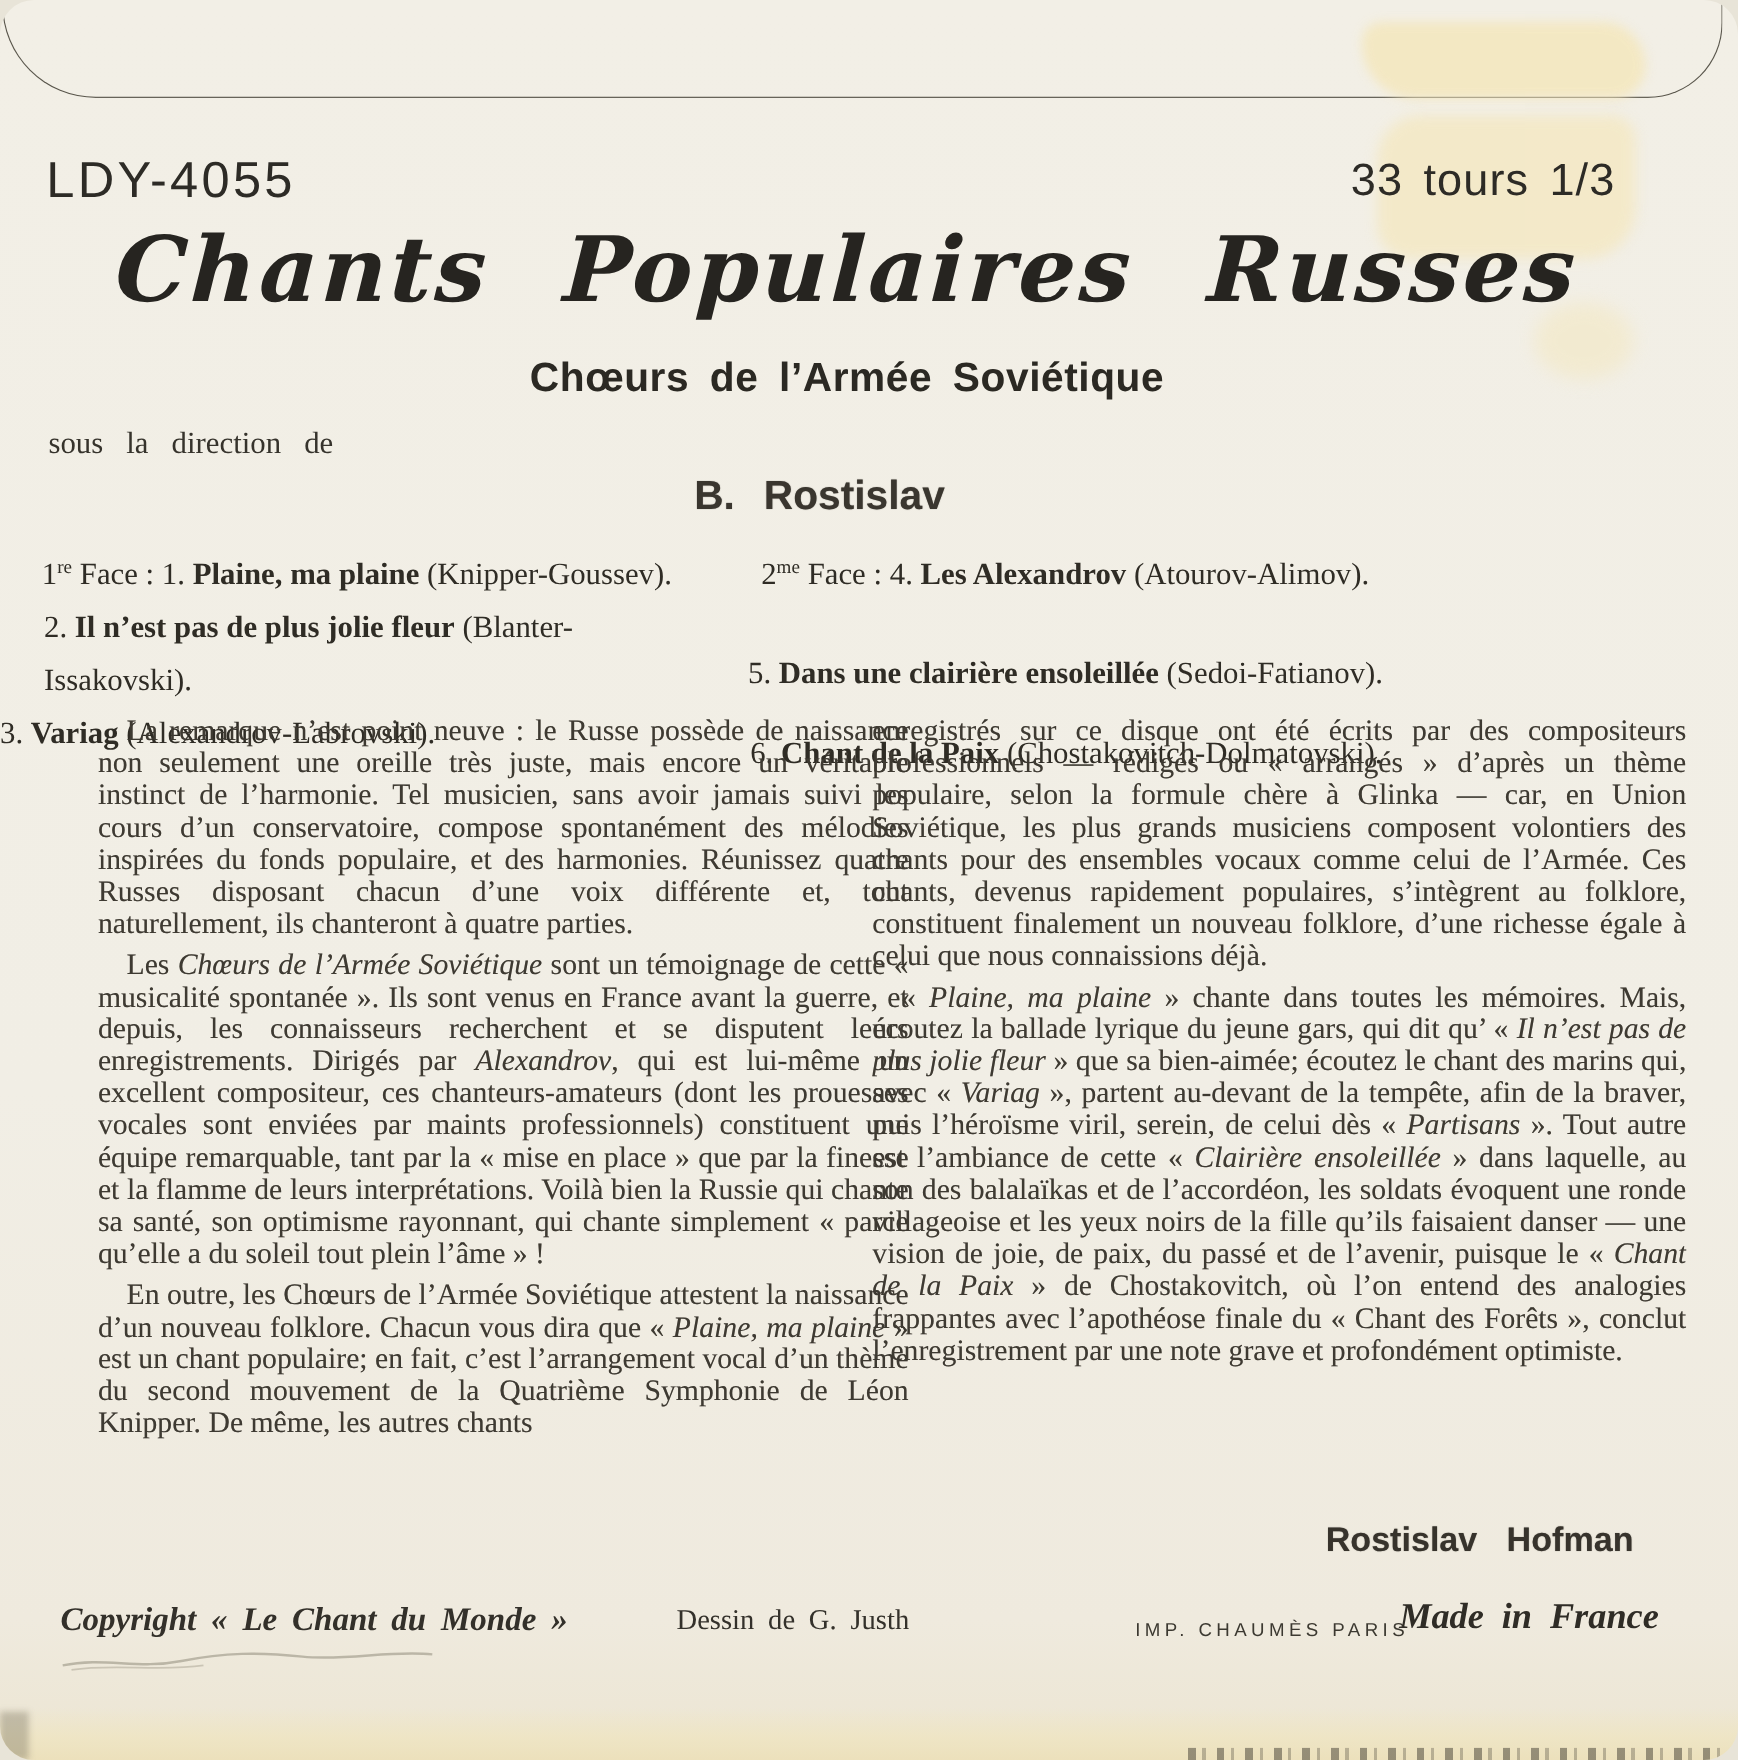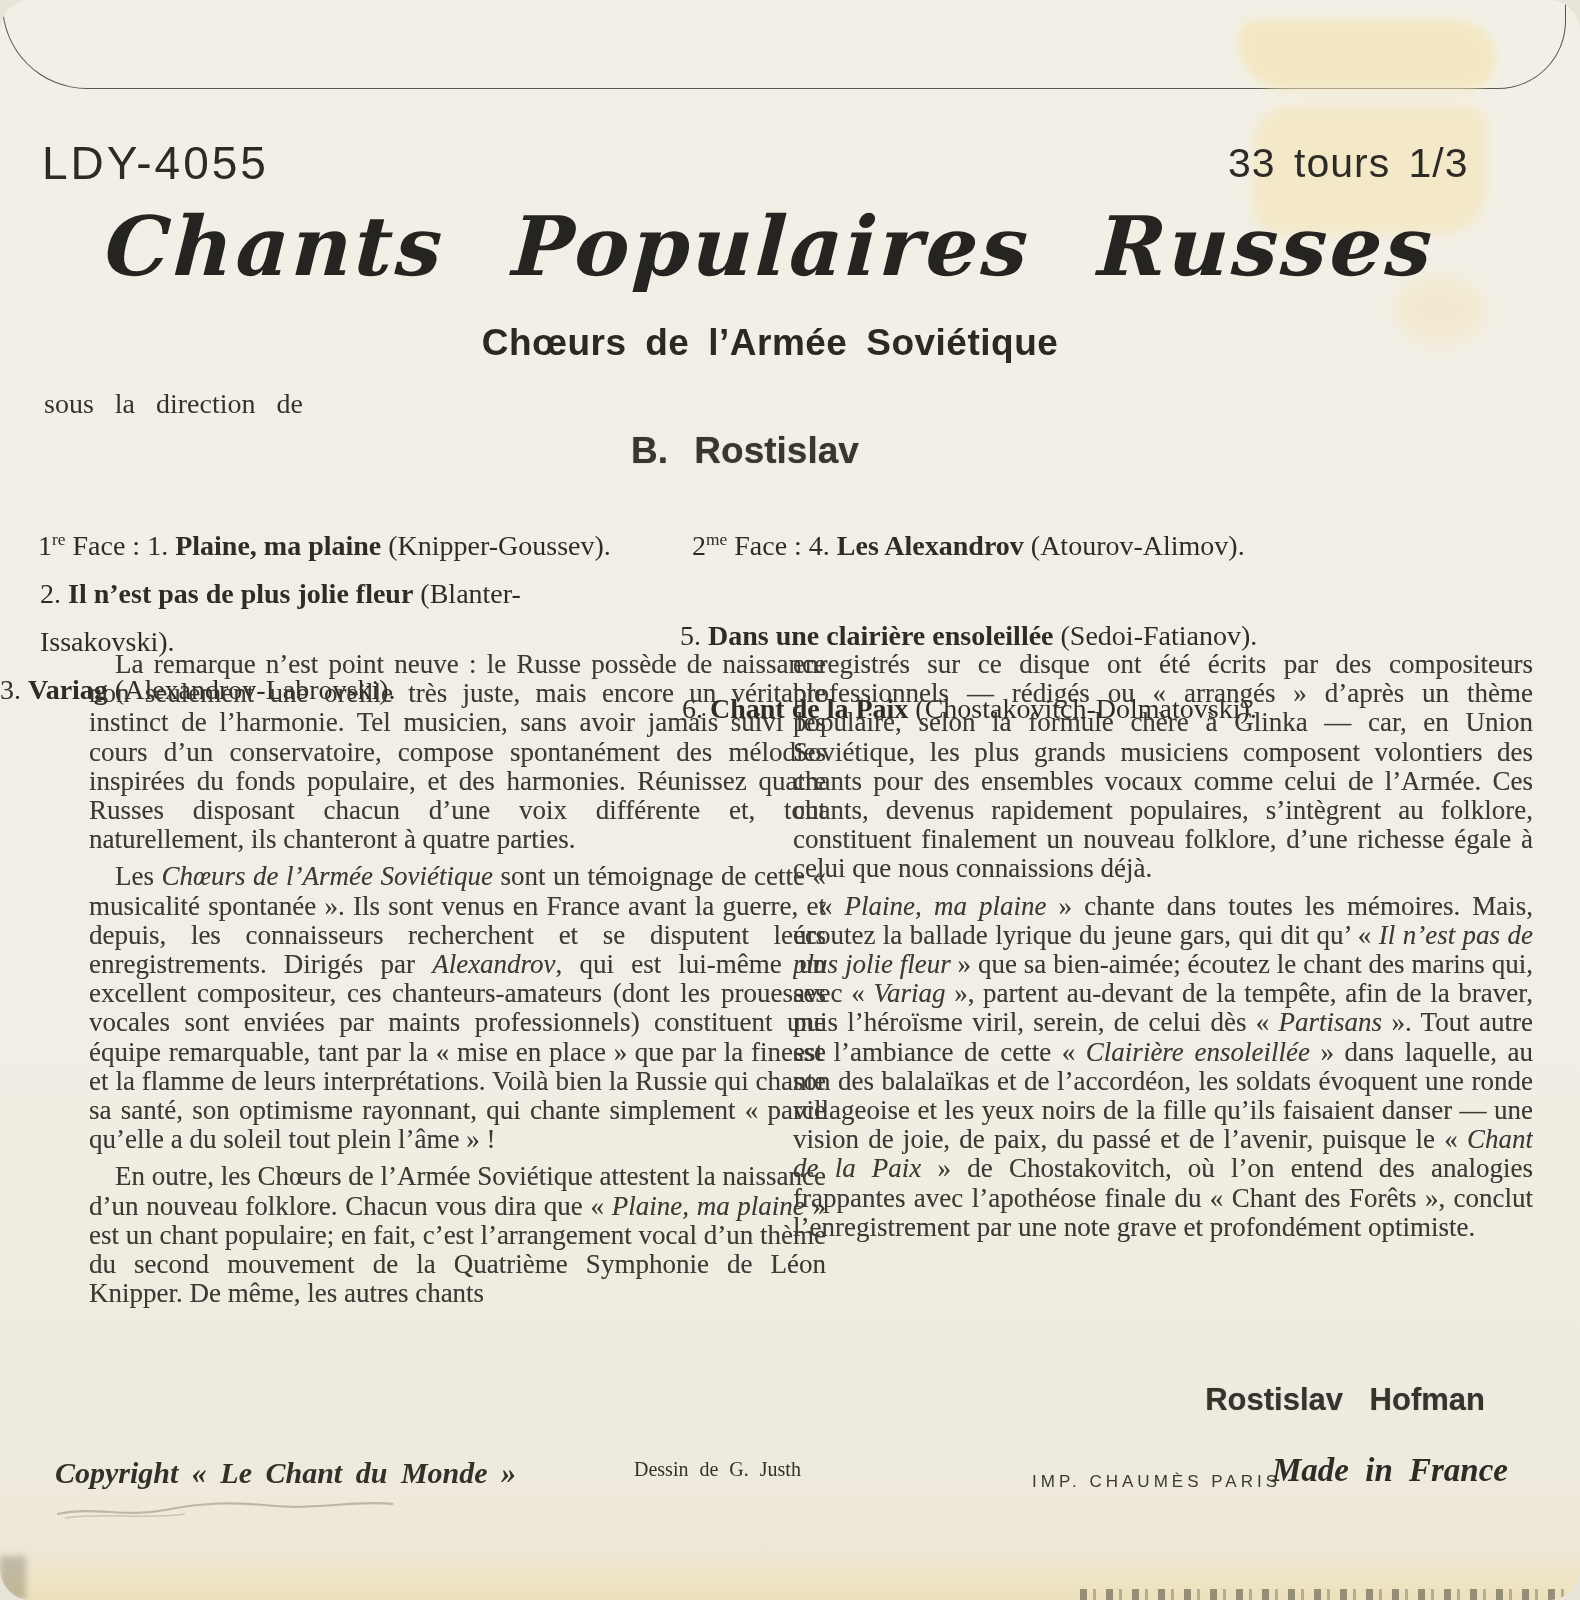--- a/index.html
+++ b/index.html
@@ -95,21 +95,21 @@
   .conductor {
     position: absolute; left: 0; top: 430px; width: 1490px;
     text-align: center;
     font-family: "Liberation Sans", sans-serif;
     font-weight: bold; font-size: 37px; word-spacing: 16px;
     color: #3a362f;
     text-shadow: 0 0 1px rgba(58,54,47,.55);
   }
   
   .tracks {
-    position: absolute; left: 0; top: 516px; width: 1300px;
+    position: absolute; left: 0; top: 492px; width: 1300px;
     display: flex;
   }
   .track-col { width: 50%; font-size: 28px; line-height: 48px; color: #2f2c25; }
   .track-col .b { font-weight: bold; }
   .track-col sup { font-size: .62em; }
   .tc-left .tl-0 { padding-left: 38px; }
   .tc-left .tl-1 { padding-left: 40px; }
   .tc-left .tl-2 { text-align: left; padding-right: 130px; }
   .tc-right .tl-0 { padding-left: 42px; }
   .tc-right .tl-1 { padding-left: 30px; margin-top: 42px; }
@@ -132,22 +132,22 @@
     font-weight: bold; font-size: 31px; word-spacing: 18px;
     color: #37332c; text-shadow: 0 0 1px rgba(55,51,44,.5);
   }
   
   .copyright {
     position: absolute; left: 55px; top: 1456px;
     font-style: italic; font-weight: bold; font-size: 30px;
     word-spacing: 6px; color: #33302a;
   }
   .design {
-    position: absolute; left: 634px; top: 1458px;
-    font-size: 20px; word-spacing: 6px; color: #34312b;
+    position: absolute; left: 615px; top: 1458px;
+    font-size: 26px; word-spacing: 6px; color: #34312b;
   }
   .printer {
     position: absolute; left: 1032px; top: 1472px;
     font-family: "Liberation Sans", sans-serif;
     font-size: 17px; letter-spacing: 4px; color: #3c3931;
   }
   .madein {
     position: absolute; right: 72px; top: 1452px;
     font-style: italic; font-weight: bold; font-size: 33px;
     word-spacing: 8px; color: #2f2c26;

